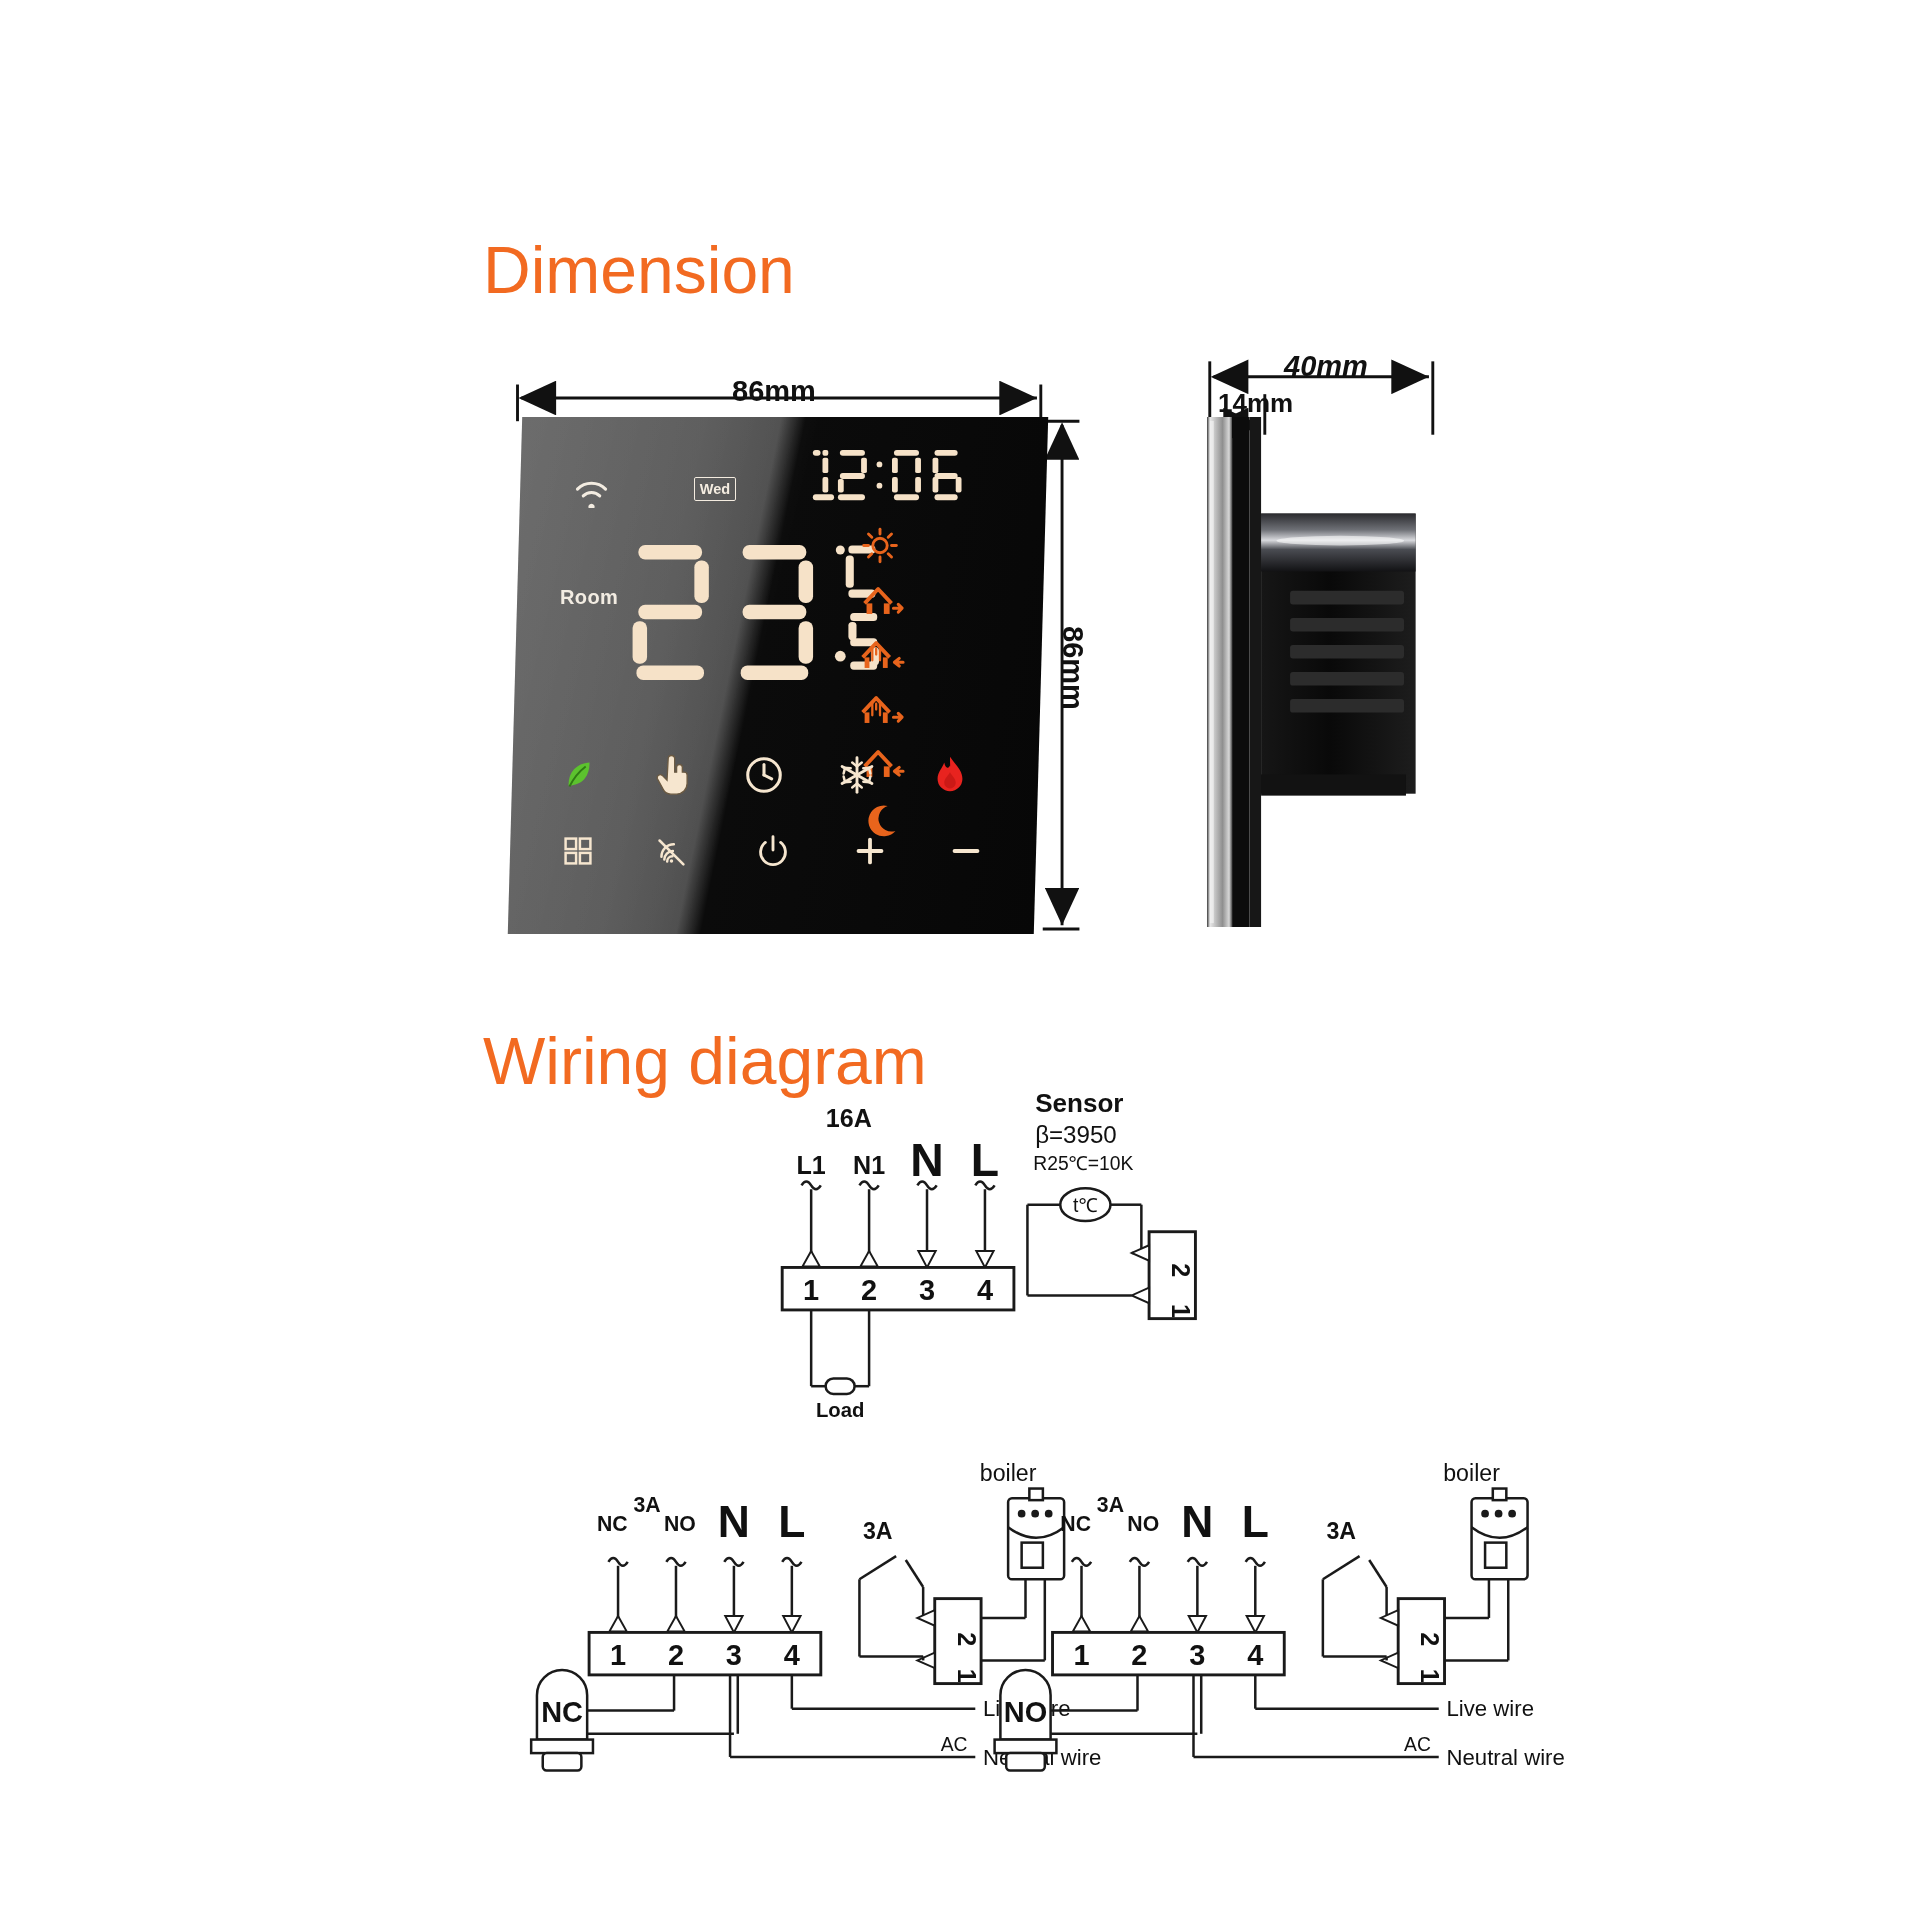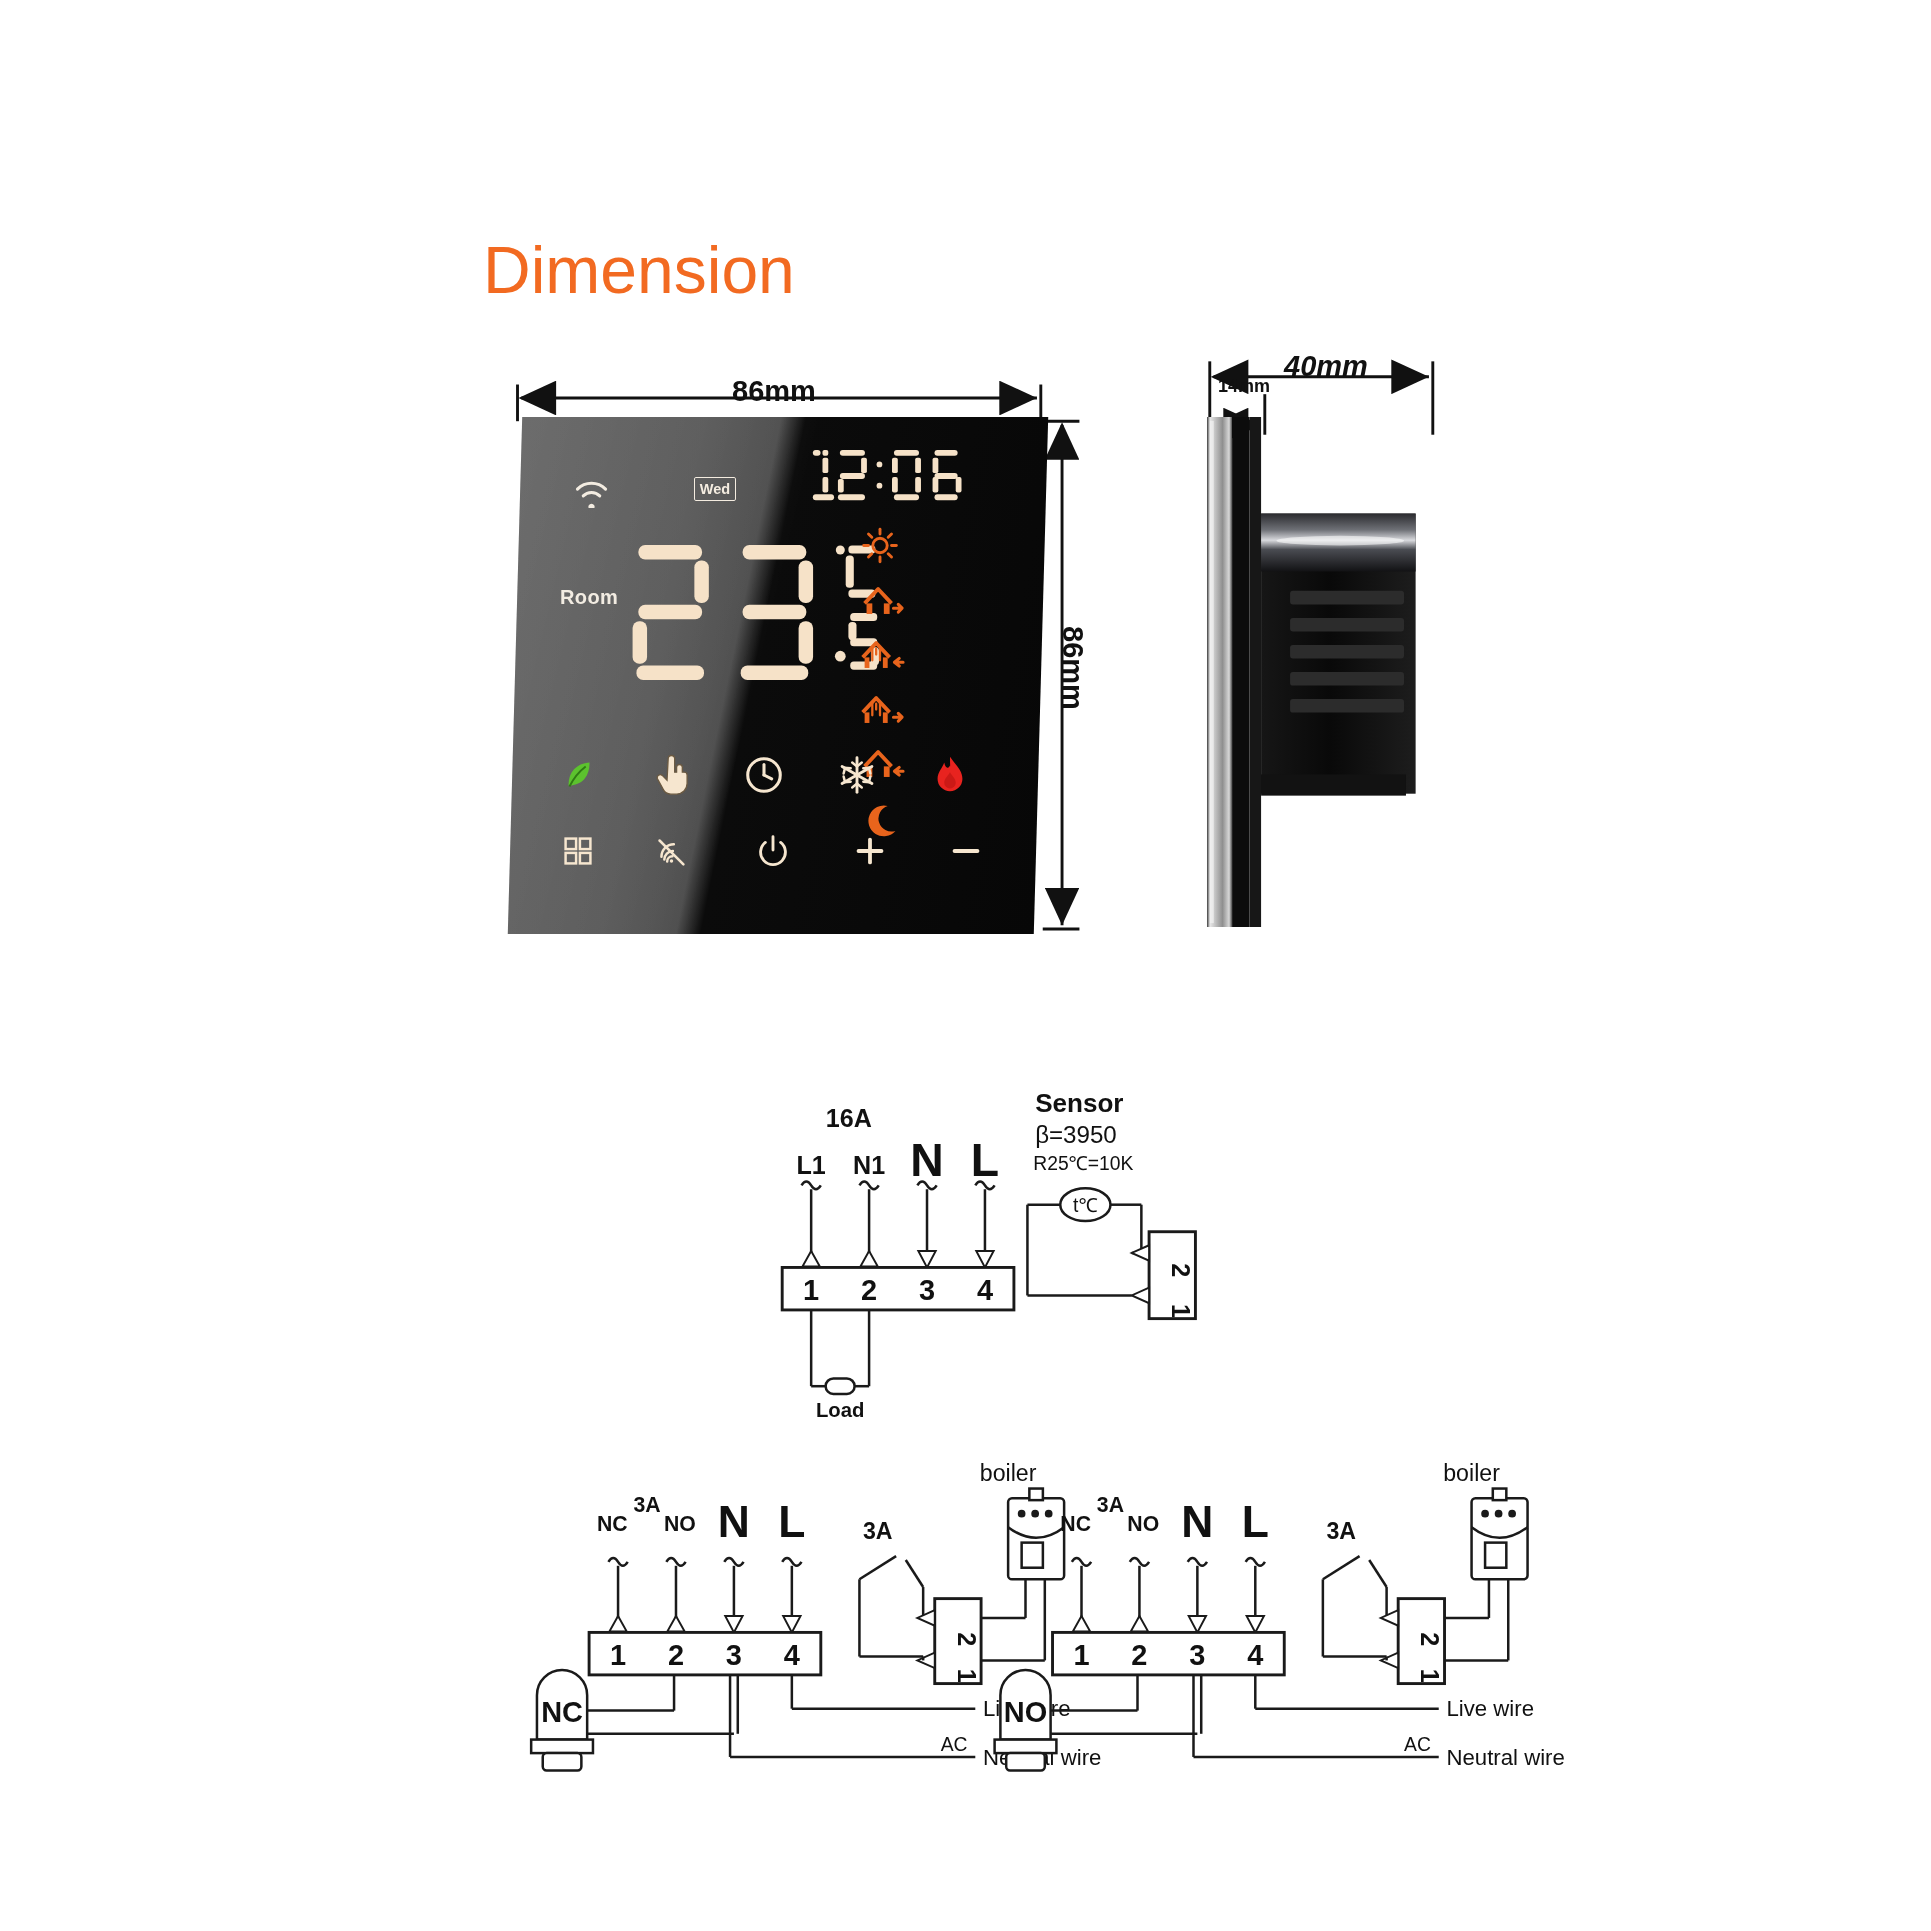--- a/index.html
+++ b/index.html
@@ -127,21 +127,21 @@
     <line x1="1310" y1="408" x2="1310" y2="450" stroke="#111" stroke-width="3"></line>
     <line x1="1257" y1="440" x2="1306" y2="440" stroke="#111" stroke-width="3" marker-start="url(#arrL)" marker-end="url(#arrR)"></line>
   </svg>
 
   <div class="dim-label" id="lbl-w86" style="left:732px; top:375px;">86mm</div>
 
   <div class="dim-label vert" id="lbl-h86" style="left:1089px; top:626px;">86mm</div>
 
   <div class="dim-label" id="lbl-d40" style="left:1284px; top:350px;font-style:italic;">40mm</div>
 
-  <div class="dim-label" id="lbl-b14" style="left:1218px; top:376px; font-size:18px;">14mm</div>
+  <div class="dim-label" id="lbl-b14" style="left:1218px; top:388px; font-size:26px;">14mm</div>
 
   <div class="device-front">
     <div class="glass-sheen"></div>
     <div class="screen-inner">
 
       <svg class="wifi-icon" viewBox="0 0 42 32">
         <path d="M21 27.5 a3.2 3.2 0 1 0 0.01 0" fill="#f3ece1"></path>
         <path d="M12.5 19.5 a12 12 0 0 1 17 0" stroke="#f3ece1" stroke-width="3.2" fill="none" stroke-linecap="round"></path>
         <path d="M6.5 12.5 a20.5 20.5 0 0 1 29 0" stroke="#f3ece1" stroke-width="3.2" fill="none" stroke-linecap="round"></path>
       </svg>
@@ -381,20 +381,21 @@
     <g fill="#2c2c2c">
       <rect x="88" y="180" width="118" height="14" rx="3"></rect>
       <rect x="88" y="208" width="118" height="14" rx="3"></rect>
       <rect x="88" y="236" width="118" height="14" rx="3"></rect>
       <rect x="88" y="264" width="118" height="14" rx="3"></rect>
       <rect x="88" y="292" width="118" height="14" rx="3"></rect>
     </g>
     <rect x="58" y="370" width="150" height="22" fill="#121212"></rect>
   </svg>
 
+  <div class="section-title" id="title-wiring">Wiring diagram</div>
 
   <div class="wire-area">
     <svg class="wsvg" width="1931" height="734" viewBox="0 0 2000 760">
       <defs>
         <marker id="dnTri" markerWidth="16" markerHeight="16" refX="8" refY="14" orient="0">
           <path d="M1,1 L15,1 L8,14 Z" fill="#fff" stroke="#1a1a1a" stroke-width="1.6"></path>
         </marker>
         <marker id="upTri" markerWidth="16" markerHeight="16" refX="8" refY="14" orient="0">
           <path d="M8,1 L15,14 L1,14 Z" fill="#fff" stroke="#1a1a1a" stroke-width="1.6"></path>
         </marker>

